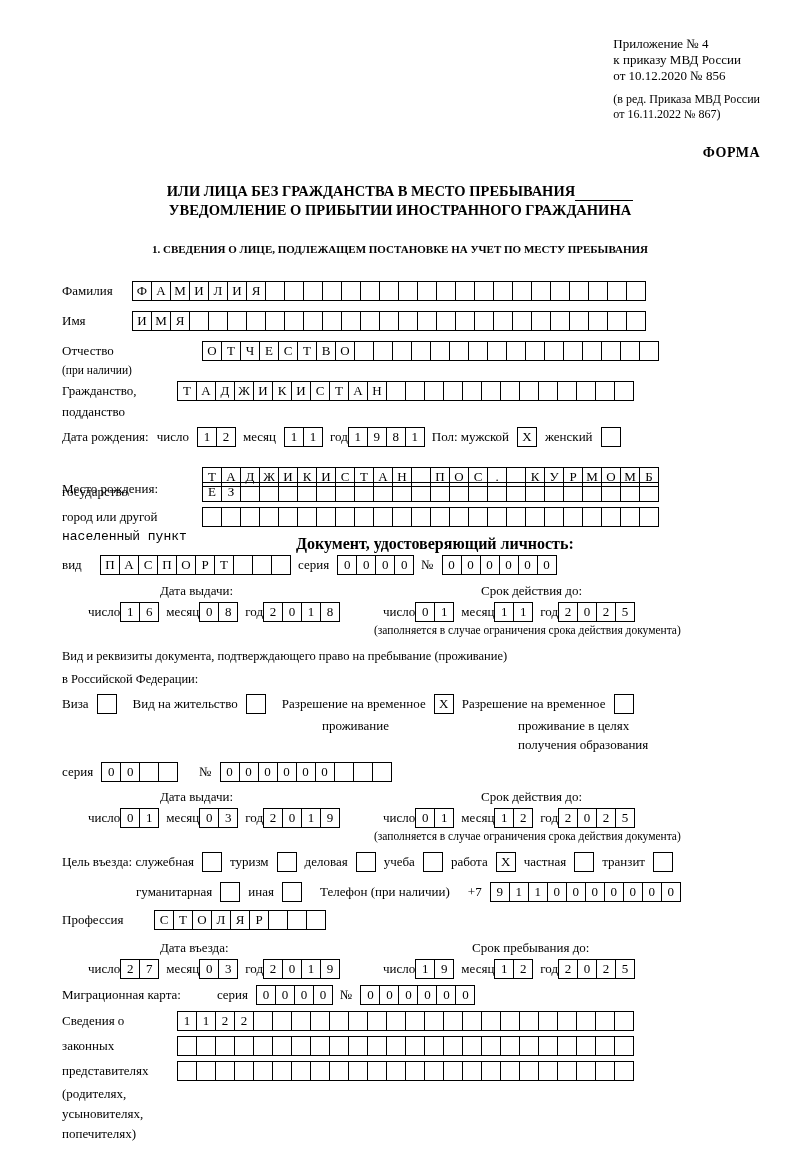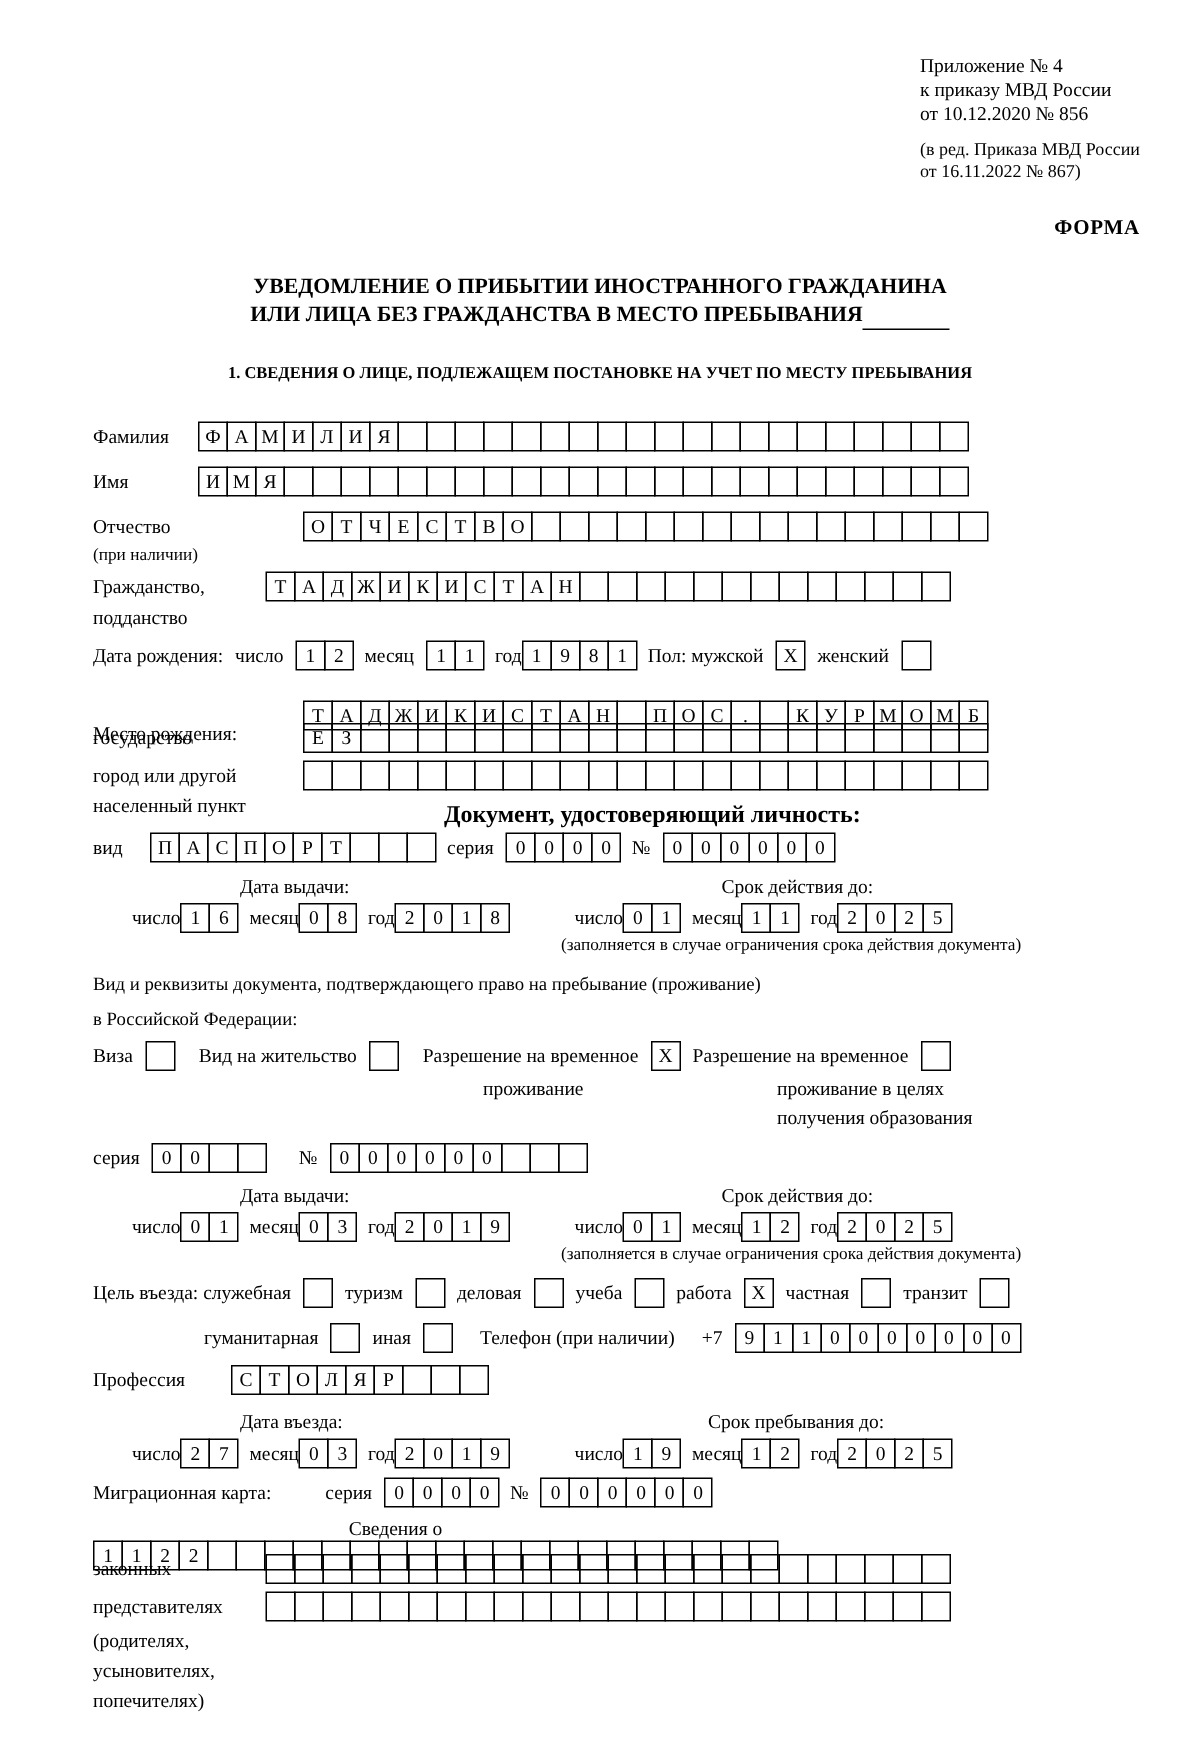--- a/index.html
+++ b/index.html
@@ -38,22 +38,22 @@
   <div class="hdr">
     <div>Приложение № 4</div>
     <div>к приказу МВД России</div>
     <div>от 10.12.2020 № 856</div>
     <div class="small">(в ред. Приказа МВД России</div>
     <div class="small" style="margin-top:0">от 16.11.2022 № 867)</div>
   </div>
   <div class="forma">ФОРМА</div>
 
   <div class="title">
+    <div><span>ИЛИ ЛИЦА БЕЗ ГРАЖДАНСТВА В МЕСТО ПРЕБЫВАНИЯ</span><span class="ul"></span></div>
     <div>УВЕДОМЛЕНИЕ О ПРИБЫТИИ ИНОСТРАННОГО ГРАЖДАНИНА</div>
-    <div><span>ИЛИ ЛИЦА БЕЗ ГРАЖДАНСТВА В МЕСТО ПРЕБЫВАНИЯ</span><span class="ul"></span></div>
   </div>
   <div class="section1">1. СВЕДЕНИЯ О ЛИЦЕ, ПОДЛЕЖАЩЕМ ПОСТАНОВКЕ НА УЧЕТ ПО МЕСТУ ПРЕБЫВАНИЯ</div>
 
   <div class="row" style="left:62px;top:281px;align-items:center;">
     <span class="lbl" style="width:70px;display:inline-block;">Фамилия</span>
     <span class="boxes">
         <span class="bx">Ф</span>
         <span class="bx">А</span>
         <span class="bx">М</span>
         <span class="bx">И</span>
@@ -296,21 +296,21 @@
         <span class="bx"></span>
         <span class="bx"></span>
         <span class="bx"></span>
         <span class="bx"></span>
         <span class="bx"></span>
         <span class="bx"></span>
         <span class="bx"></span>
         <span class="bx"></span>
       </span>
   </div>
-  <div class="row" style="left:62px;top:529px;">
+  <div class="row" style="left:62px;top:529px;font-family:Liberation Mono, monospace;">
     <span class="lbl">населенный пункт</span>
   </div>
 
   <div class="row" style="left:296px;top:535px;">
     <span class="bold" style="font-size:16px;">Документ, удостоверяющий личность:</span>
   </div>
 
   <div class="row" style="left:62px;top:555px;">
     <span class="lbl" style="width:38px;display:inline-block;">вид</span>
     <span class="boxes">
@@ -648,21 +648,21 @@
     <span class="boxes">
         <span class="bx">0</span>
         <span class="bx">0</span>
         <span class="bx">0</span>
         <span class="bx">0</span>
         <span class="bx">0</span>
         <span class="bx">0</span>
       </span>
   </div>
 
-  <div class="row" style="left:62px;top:1011px;flex-direction:column;">
+  <div class="row" style="left:62px;top:1011px;">
     <span class="lbl" style="width:115px;display:inline-block;">Сведения о</span>
     <span class="boxes">
         <span class="bx">1</span>
         <span class="bx">1</span>
         <span class="bx">2</span>
         <span class="bx">2</span>
         <span class="bx"></span>
         <span class="bx"></span>
         <span class="bx"></span>
         <span class="bx"></span>

